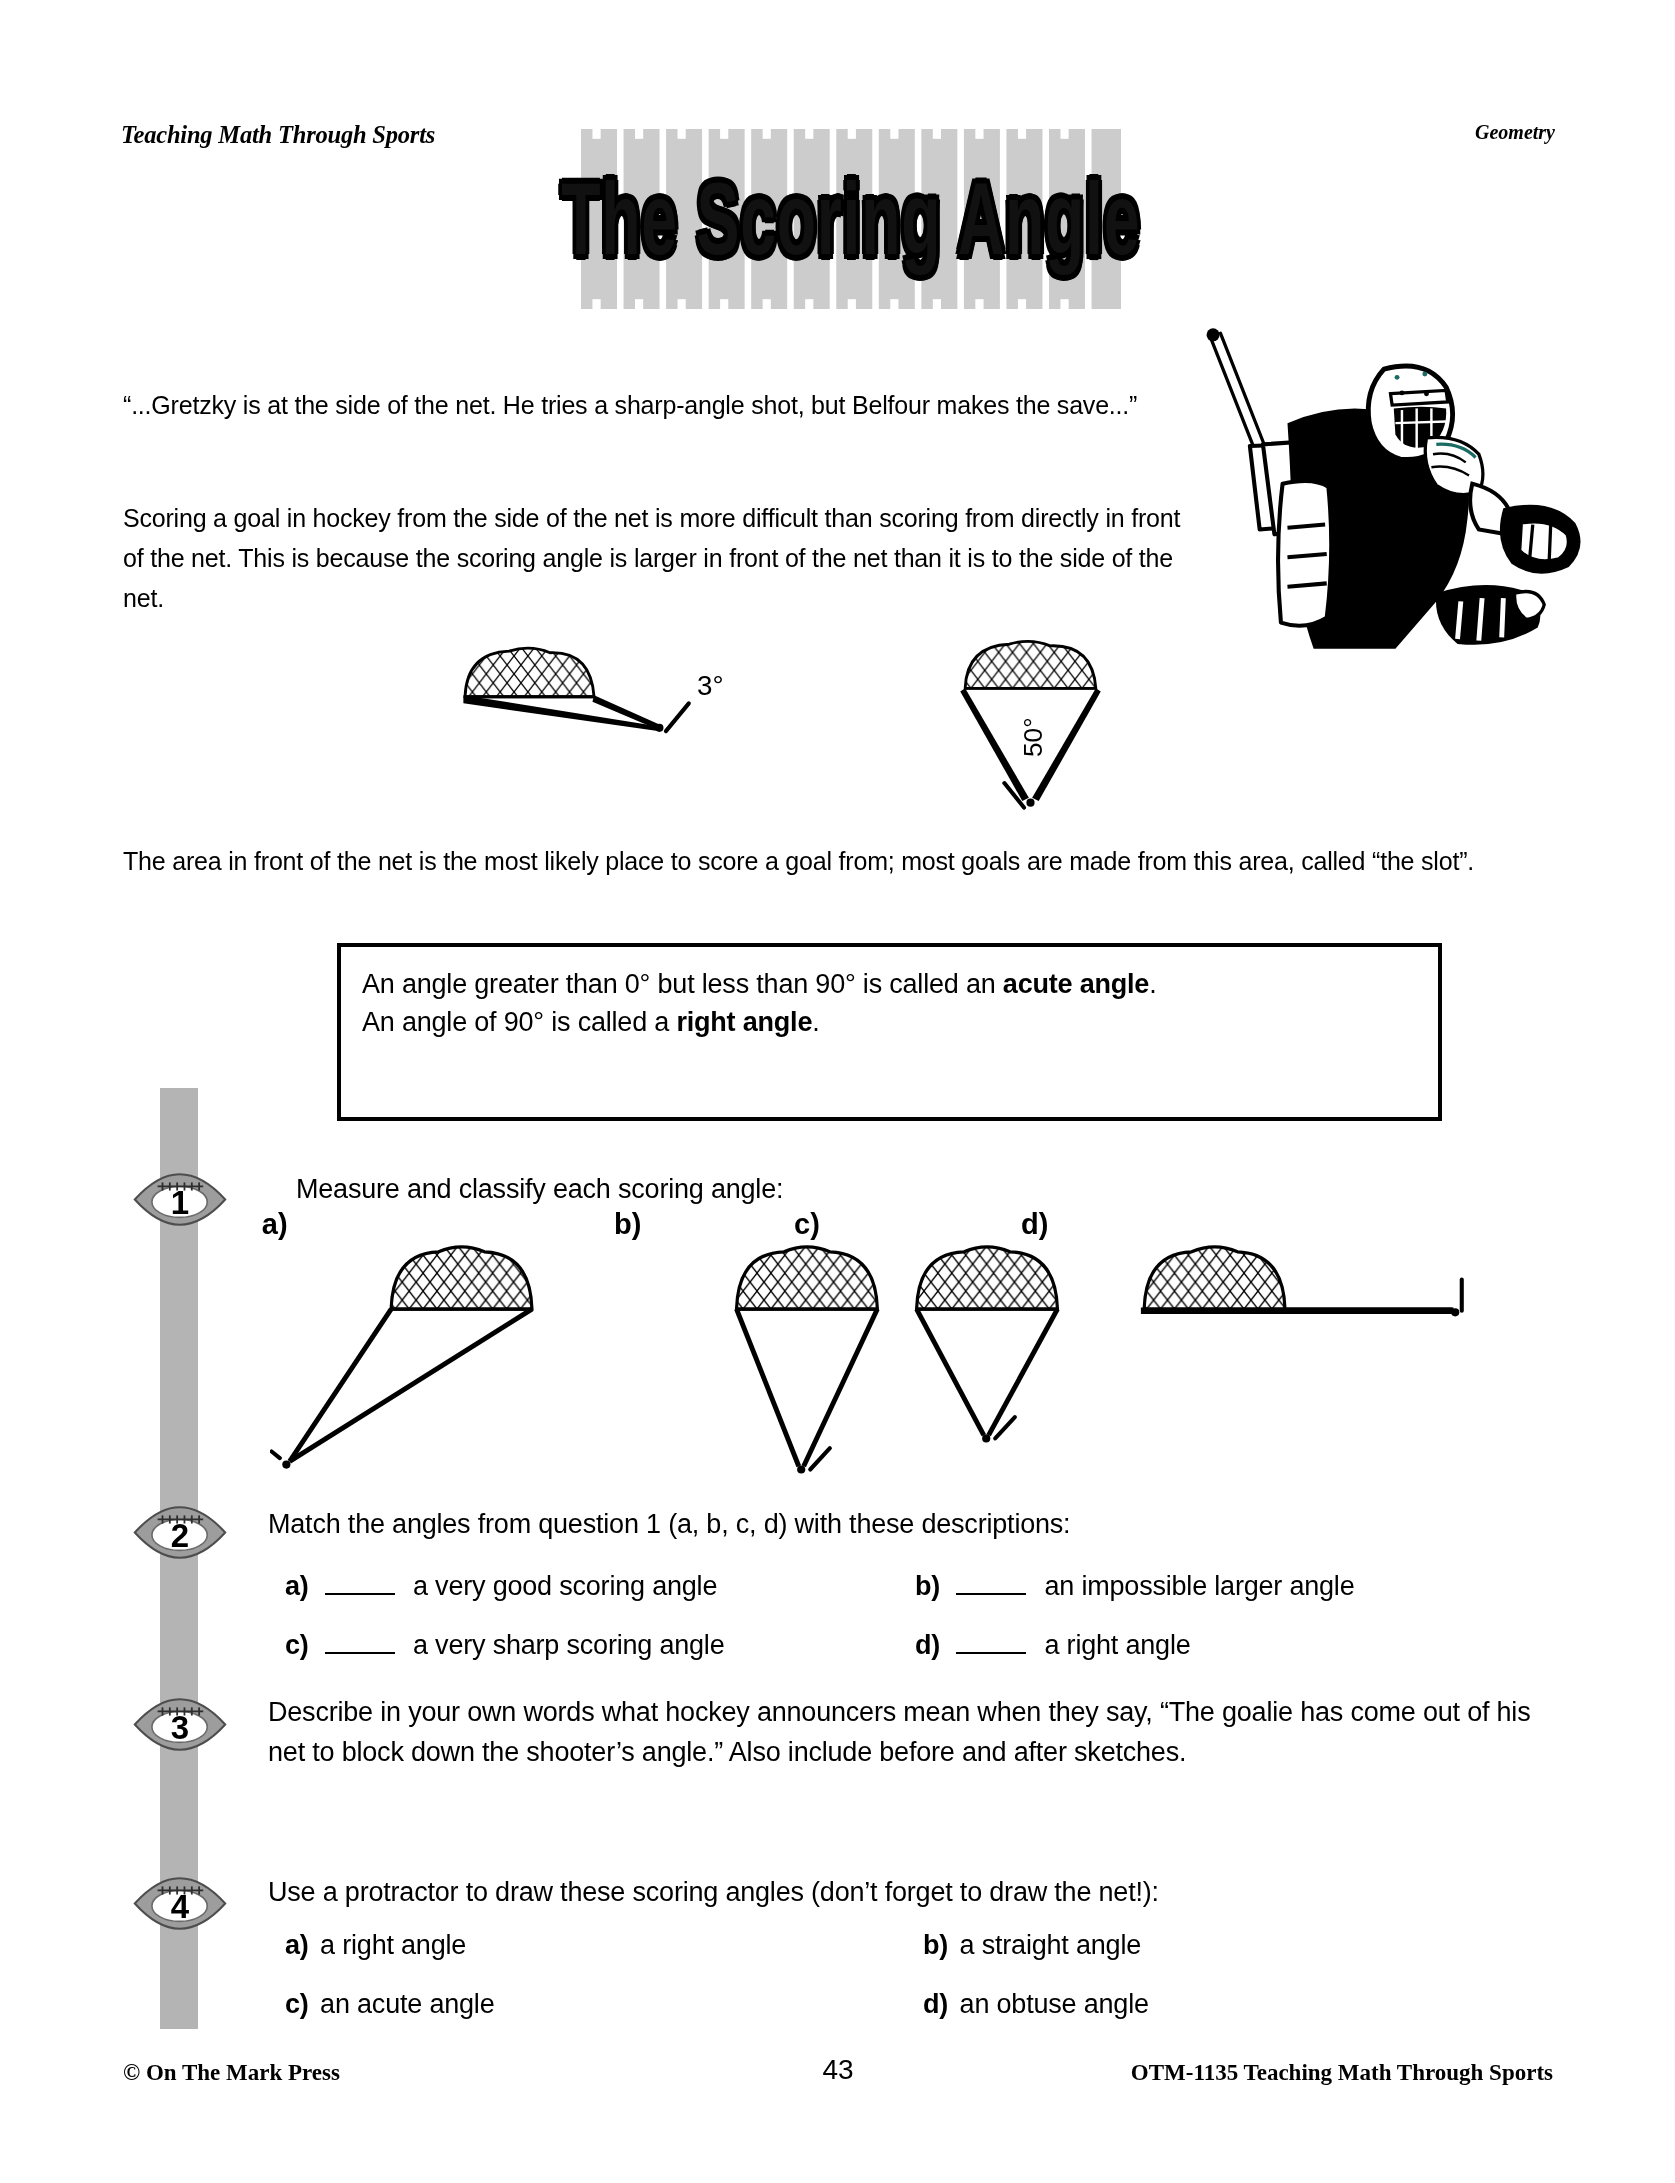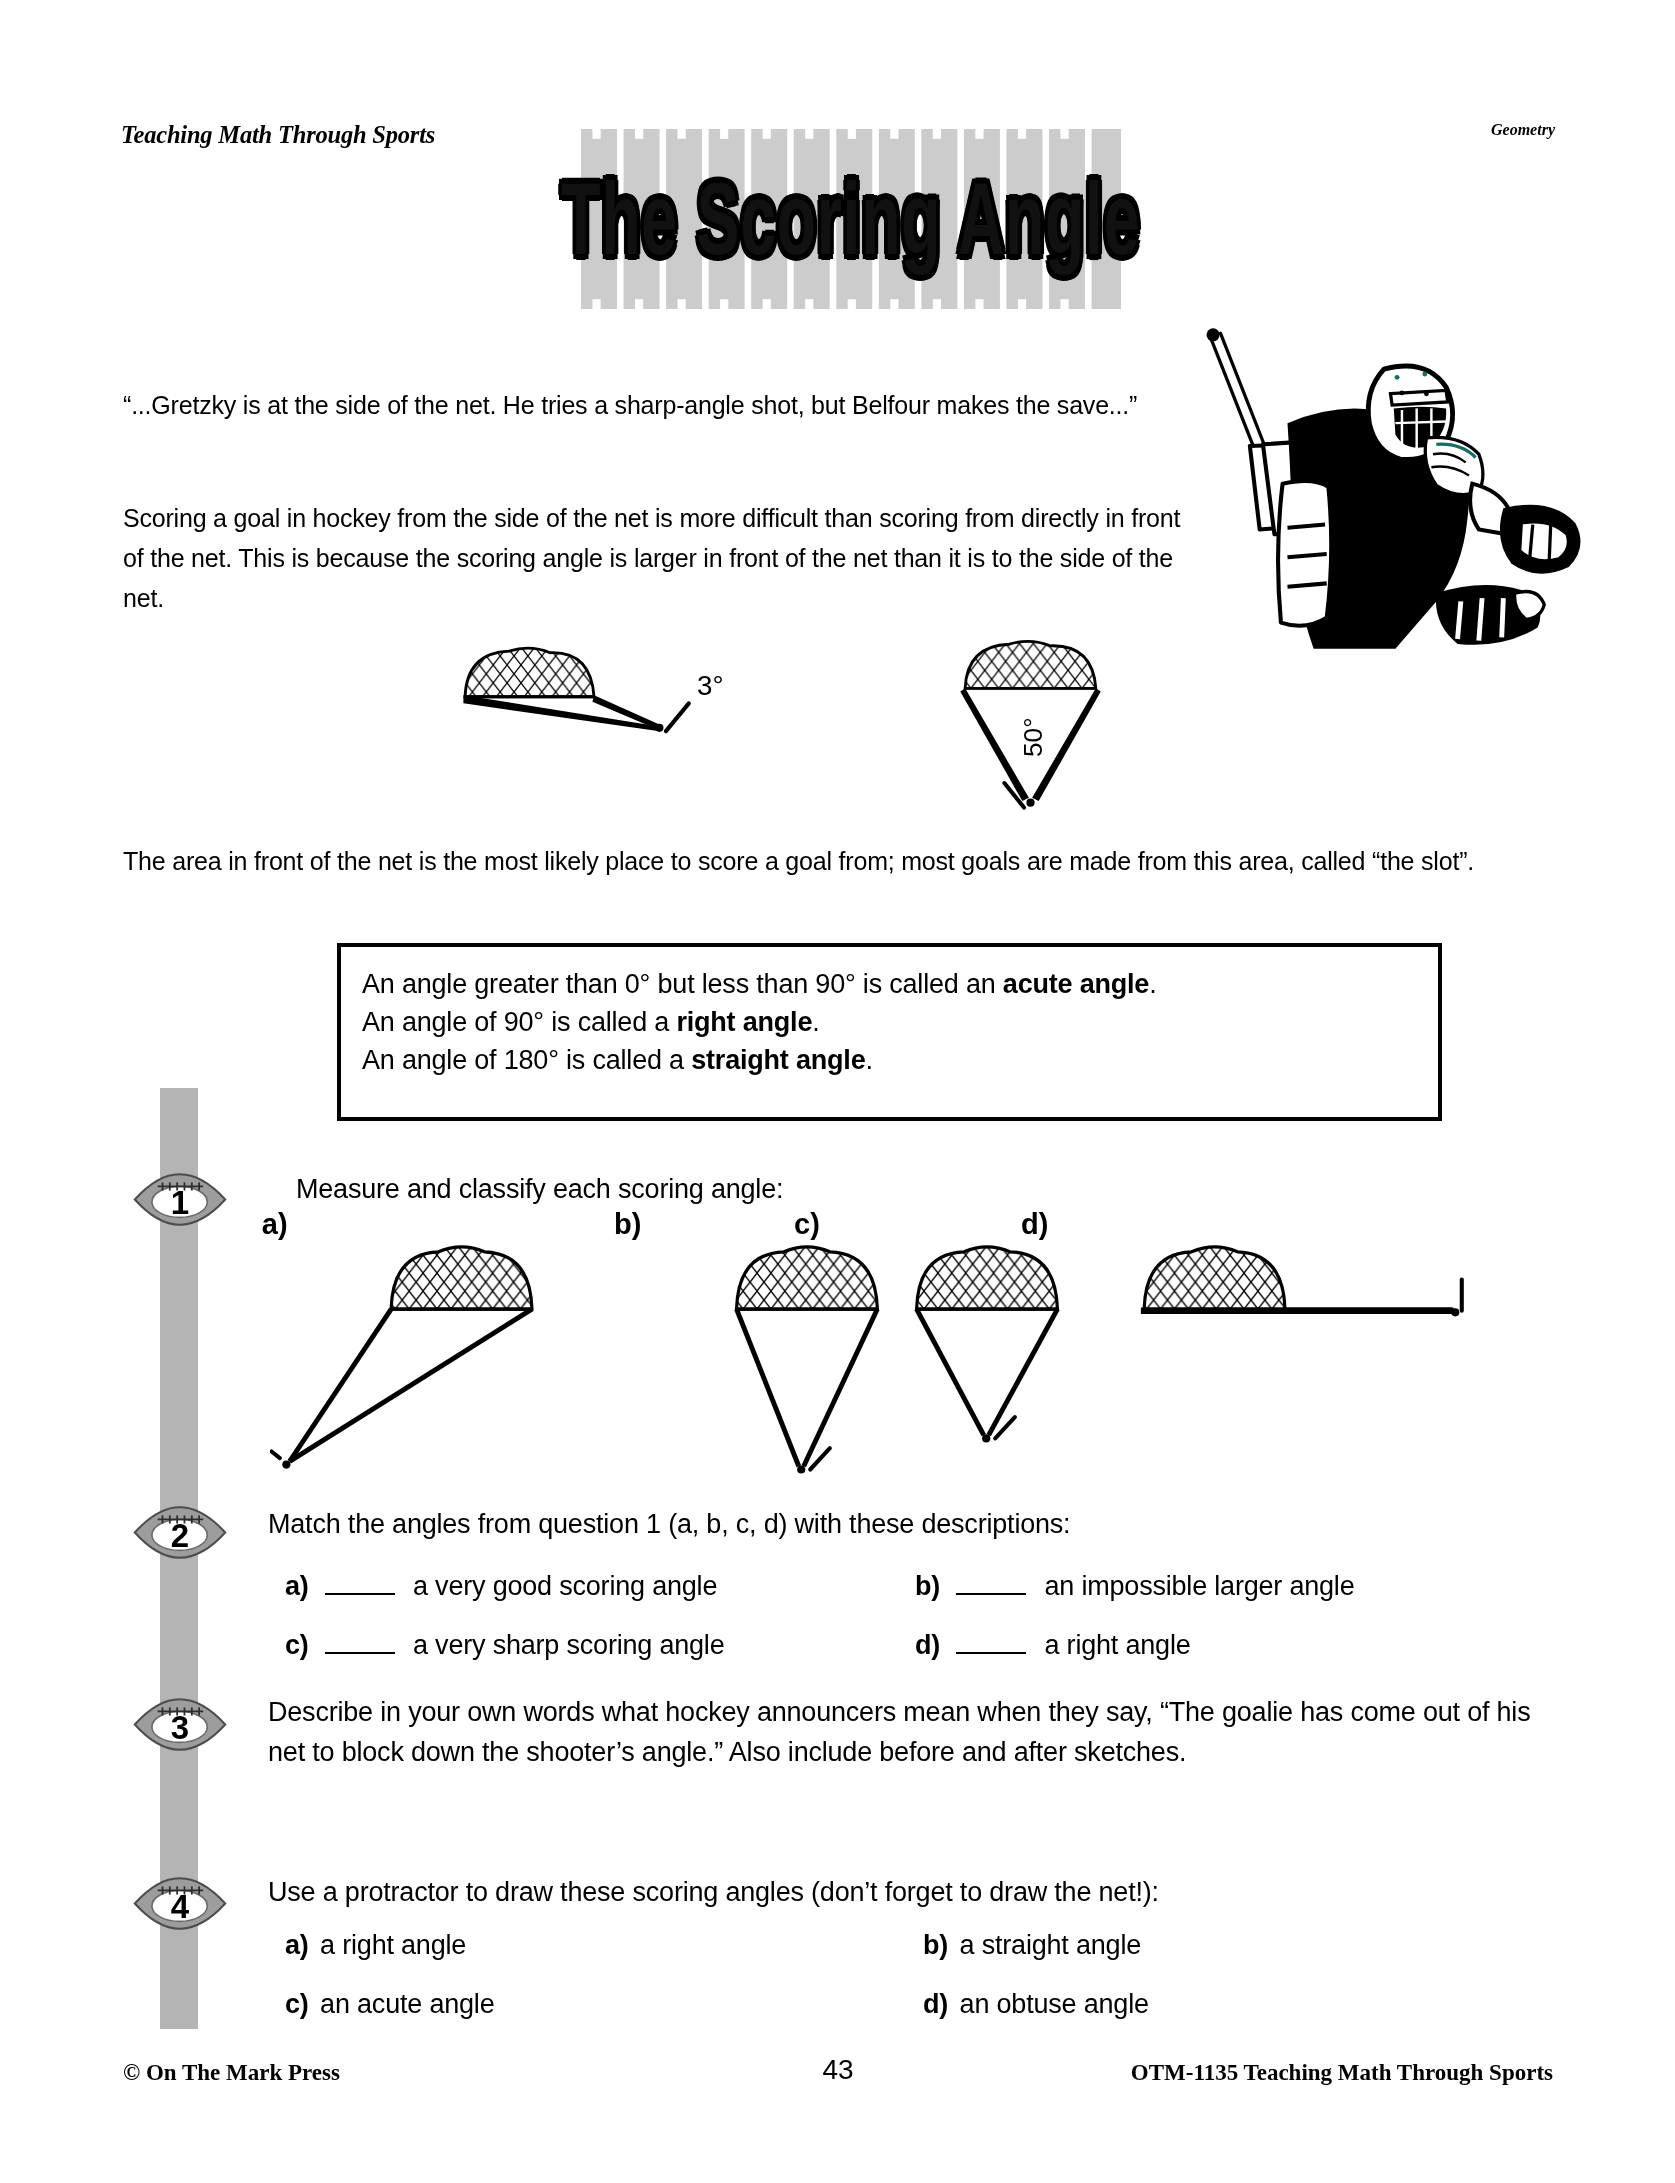--- a/index.html
+++ b/index.html
@@ -26,21 +26,21 @@
     font-size: 24.5px;
     letter-spacing: -0.2px;
     white-space: nowrap;
   }
   .hdr-right {
     position: absolute;
     right: 121px; top: 121px;
     font-family: "Liberation Serif", serif;
     font-weight: bold;
     font-style: italic;
-    font-size: 16px;
+    font-size: 20px;
     white-space: nowrap;
   }
 
   
   .banner {
     position: absolute;
     left: 581px; top: 129px;
     width: 540px; height: 180px;
   }
   .banner svg { display: block; }
@@ -366,23 +366,20 @@
 
 <div class="para" id="slot-para">The area in front of the net is the most likely place to score a goal from; most goals are made from this area, called “the slot”.</div>
 
 <div class="defbox">
   <div class="defline">
     <span>An angle greater than 0° but less than 90° is called an </span><b>acute angle</b><span>.</span>
   </div>
   <div class="defline">
     <span>An angle of 90° is called a </span><b>right angle</b><span>.</span>
   </div>
-  <div class="defline">
-    <span>An angle of 180° is called a </span><b>straight angle</b><span>.</span>
-  </div>
 </div>
 
 <div class="rail"></div>
 
 <div class="badge" id="badge-1">
   <svg width="94" height="57" viewBox="0 0 115 70">
     <path d="M2 35 Q30 4 57 4 Q85 4 113 35 Q85 66 57 66 Q30 66 2 35 Z" fill="#9d9d9d" stroke="#4d4d4d" stroke-width="2.5"></path>
     <ellipse cx="57" cy="38" rx="34" ry="19" fill="#ffffff" stroke="#6b6b6b" stroke-width="2"></ellipse>
     <g stroke="#2e2e2e" stroke-width="2.2" fill="none">
       <line x1="30" y1="19" x2="86" y2="19"></line>

